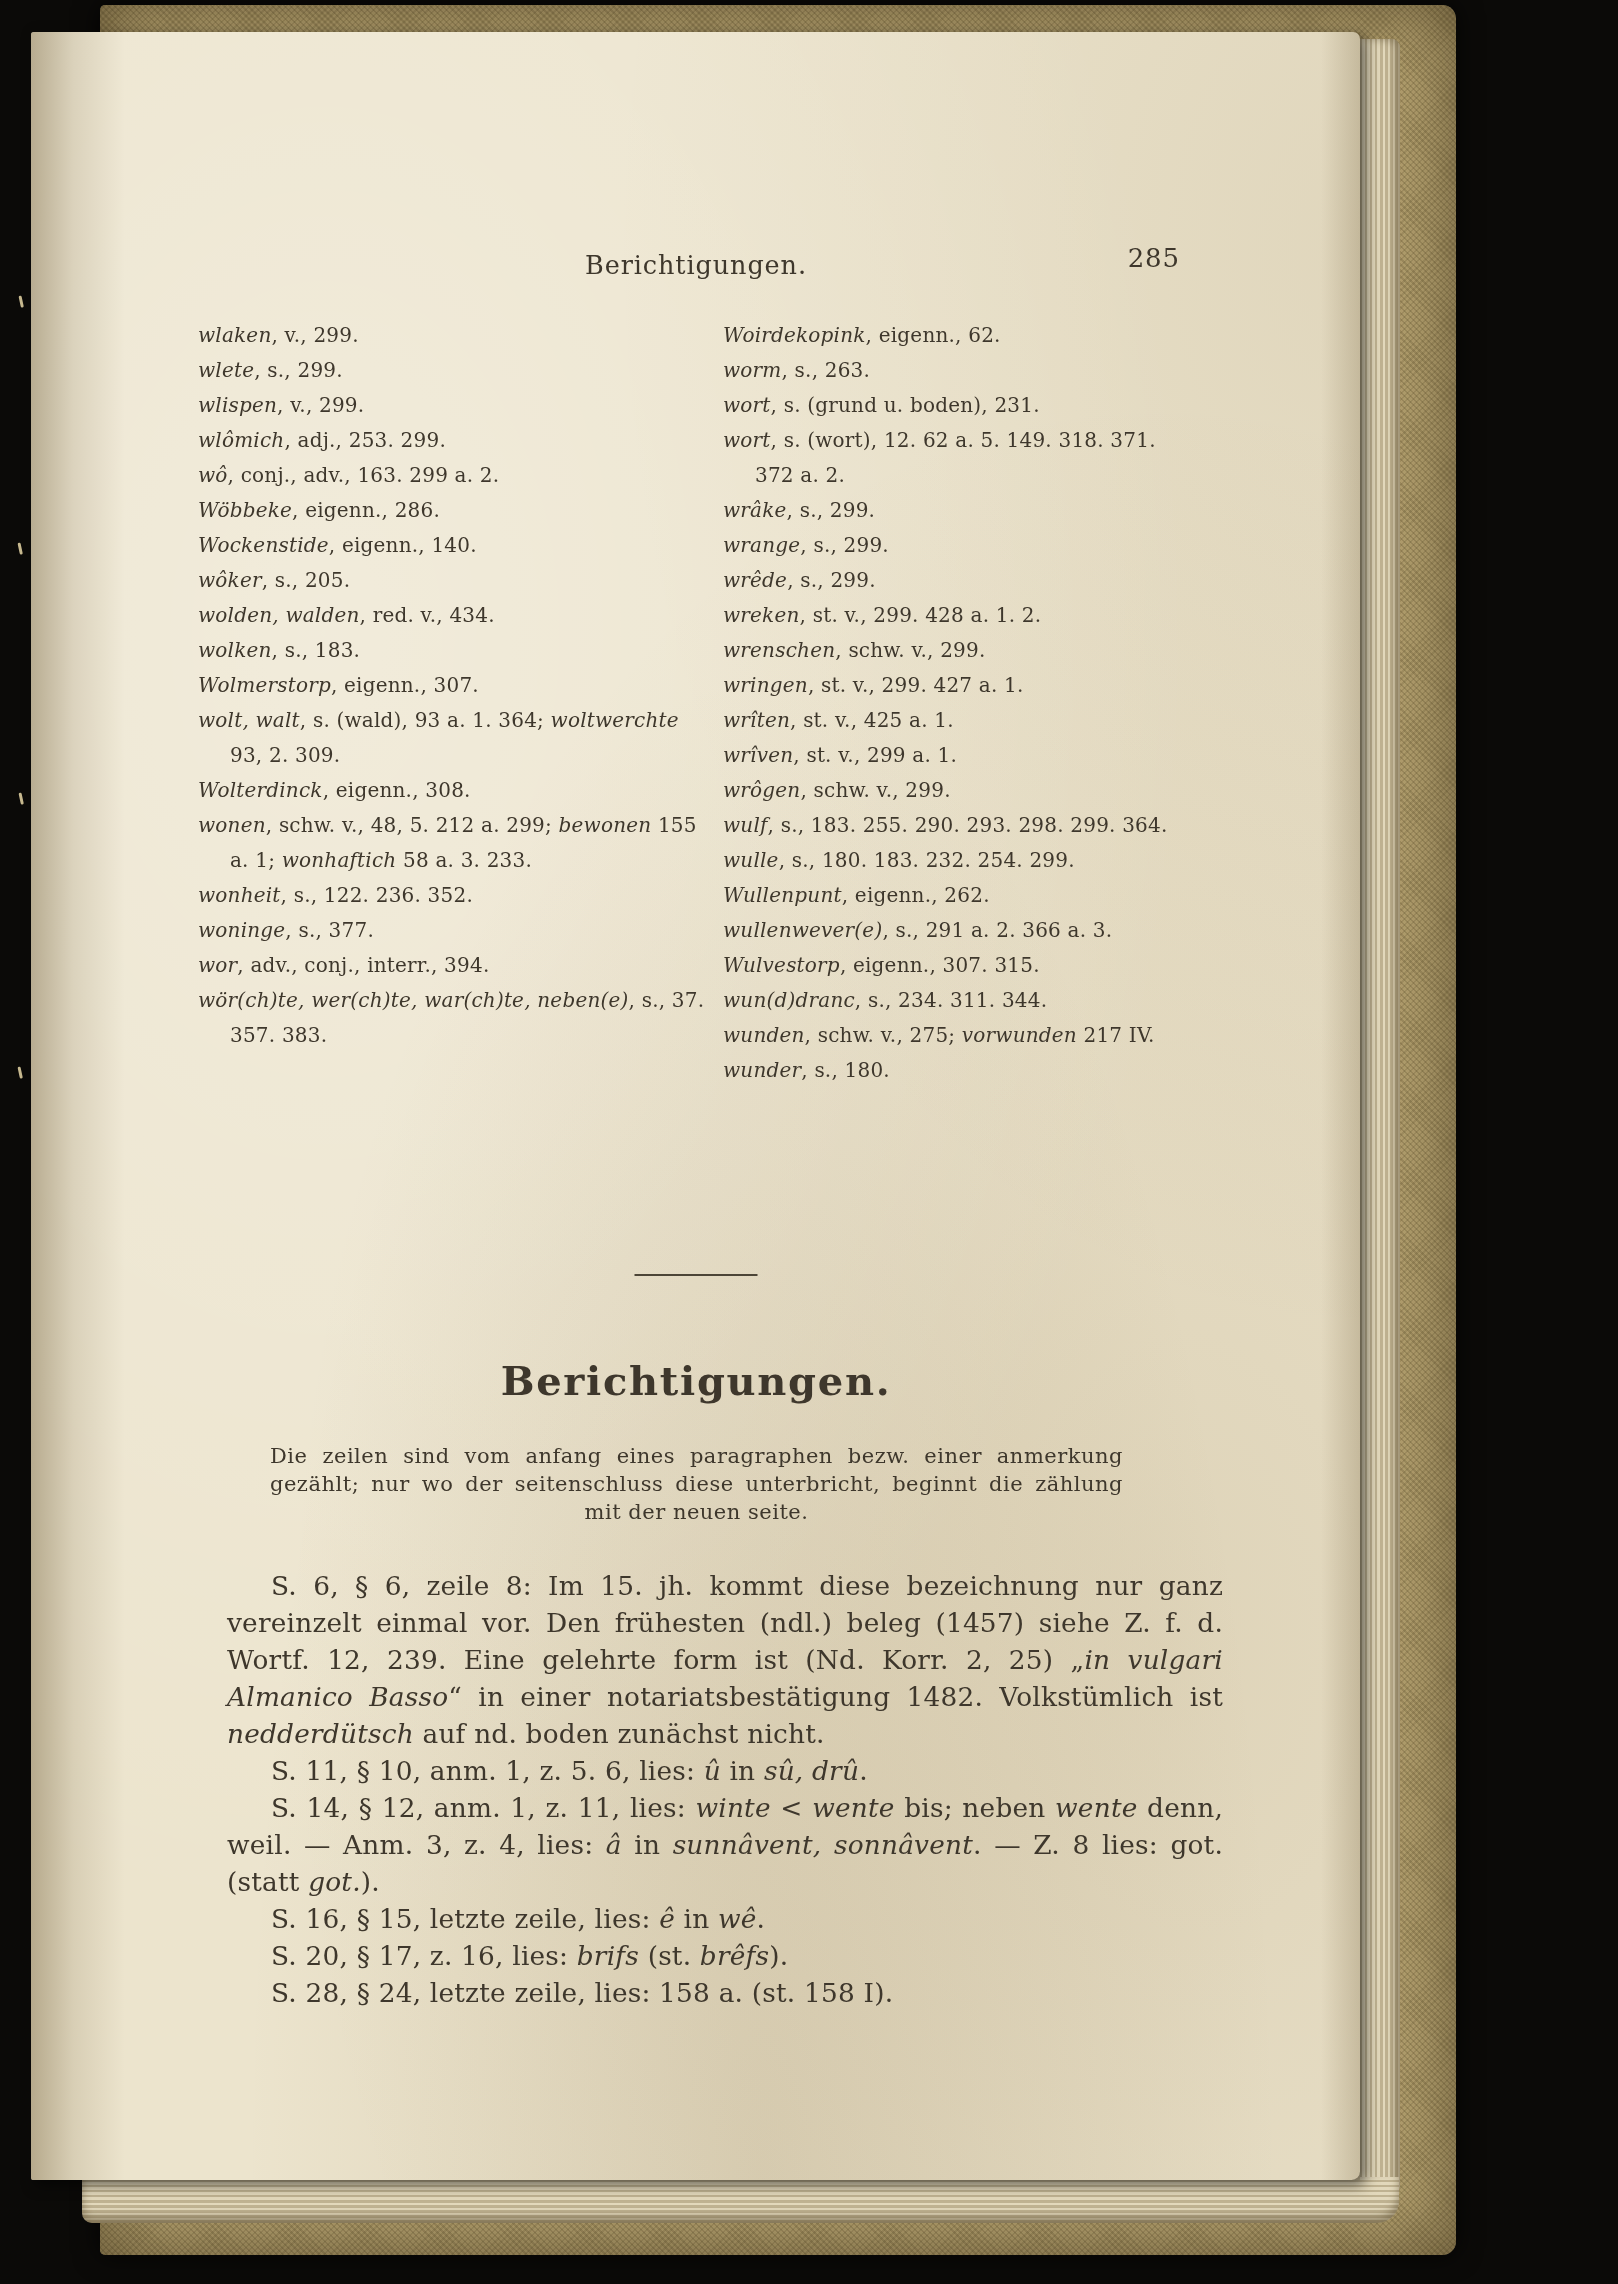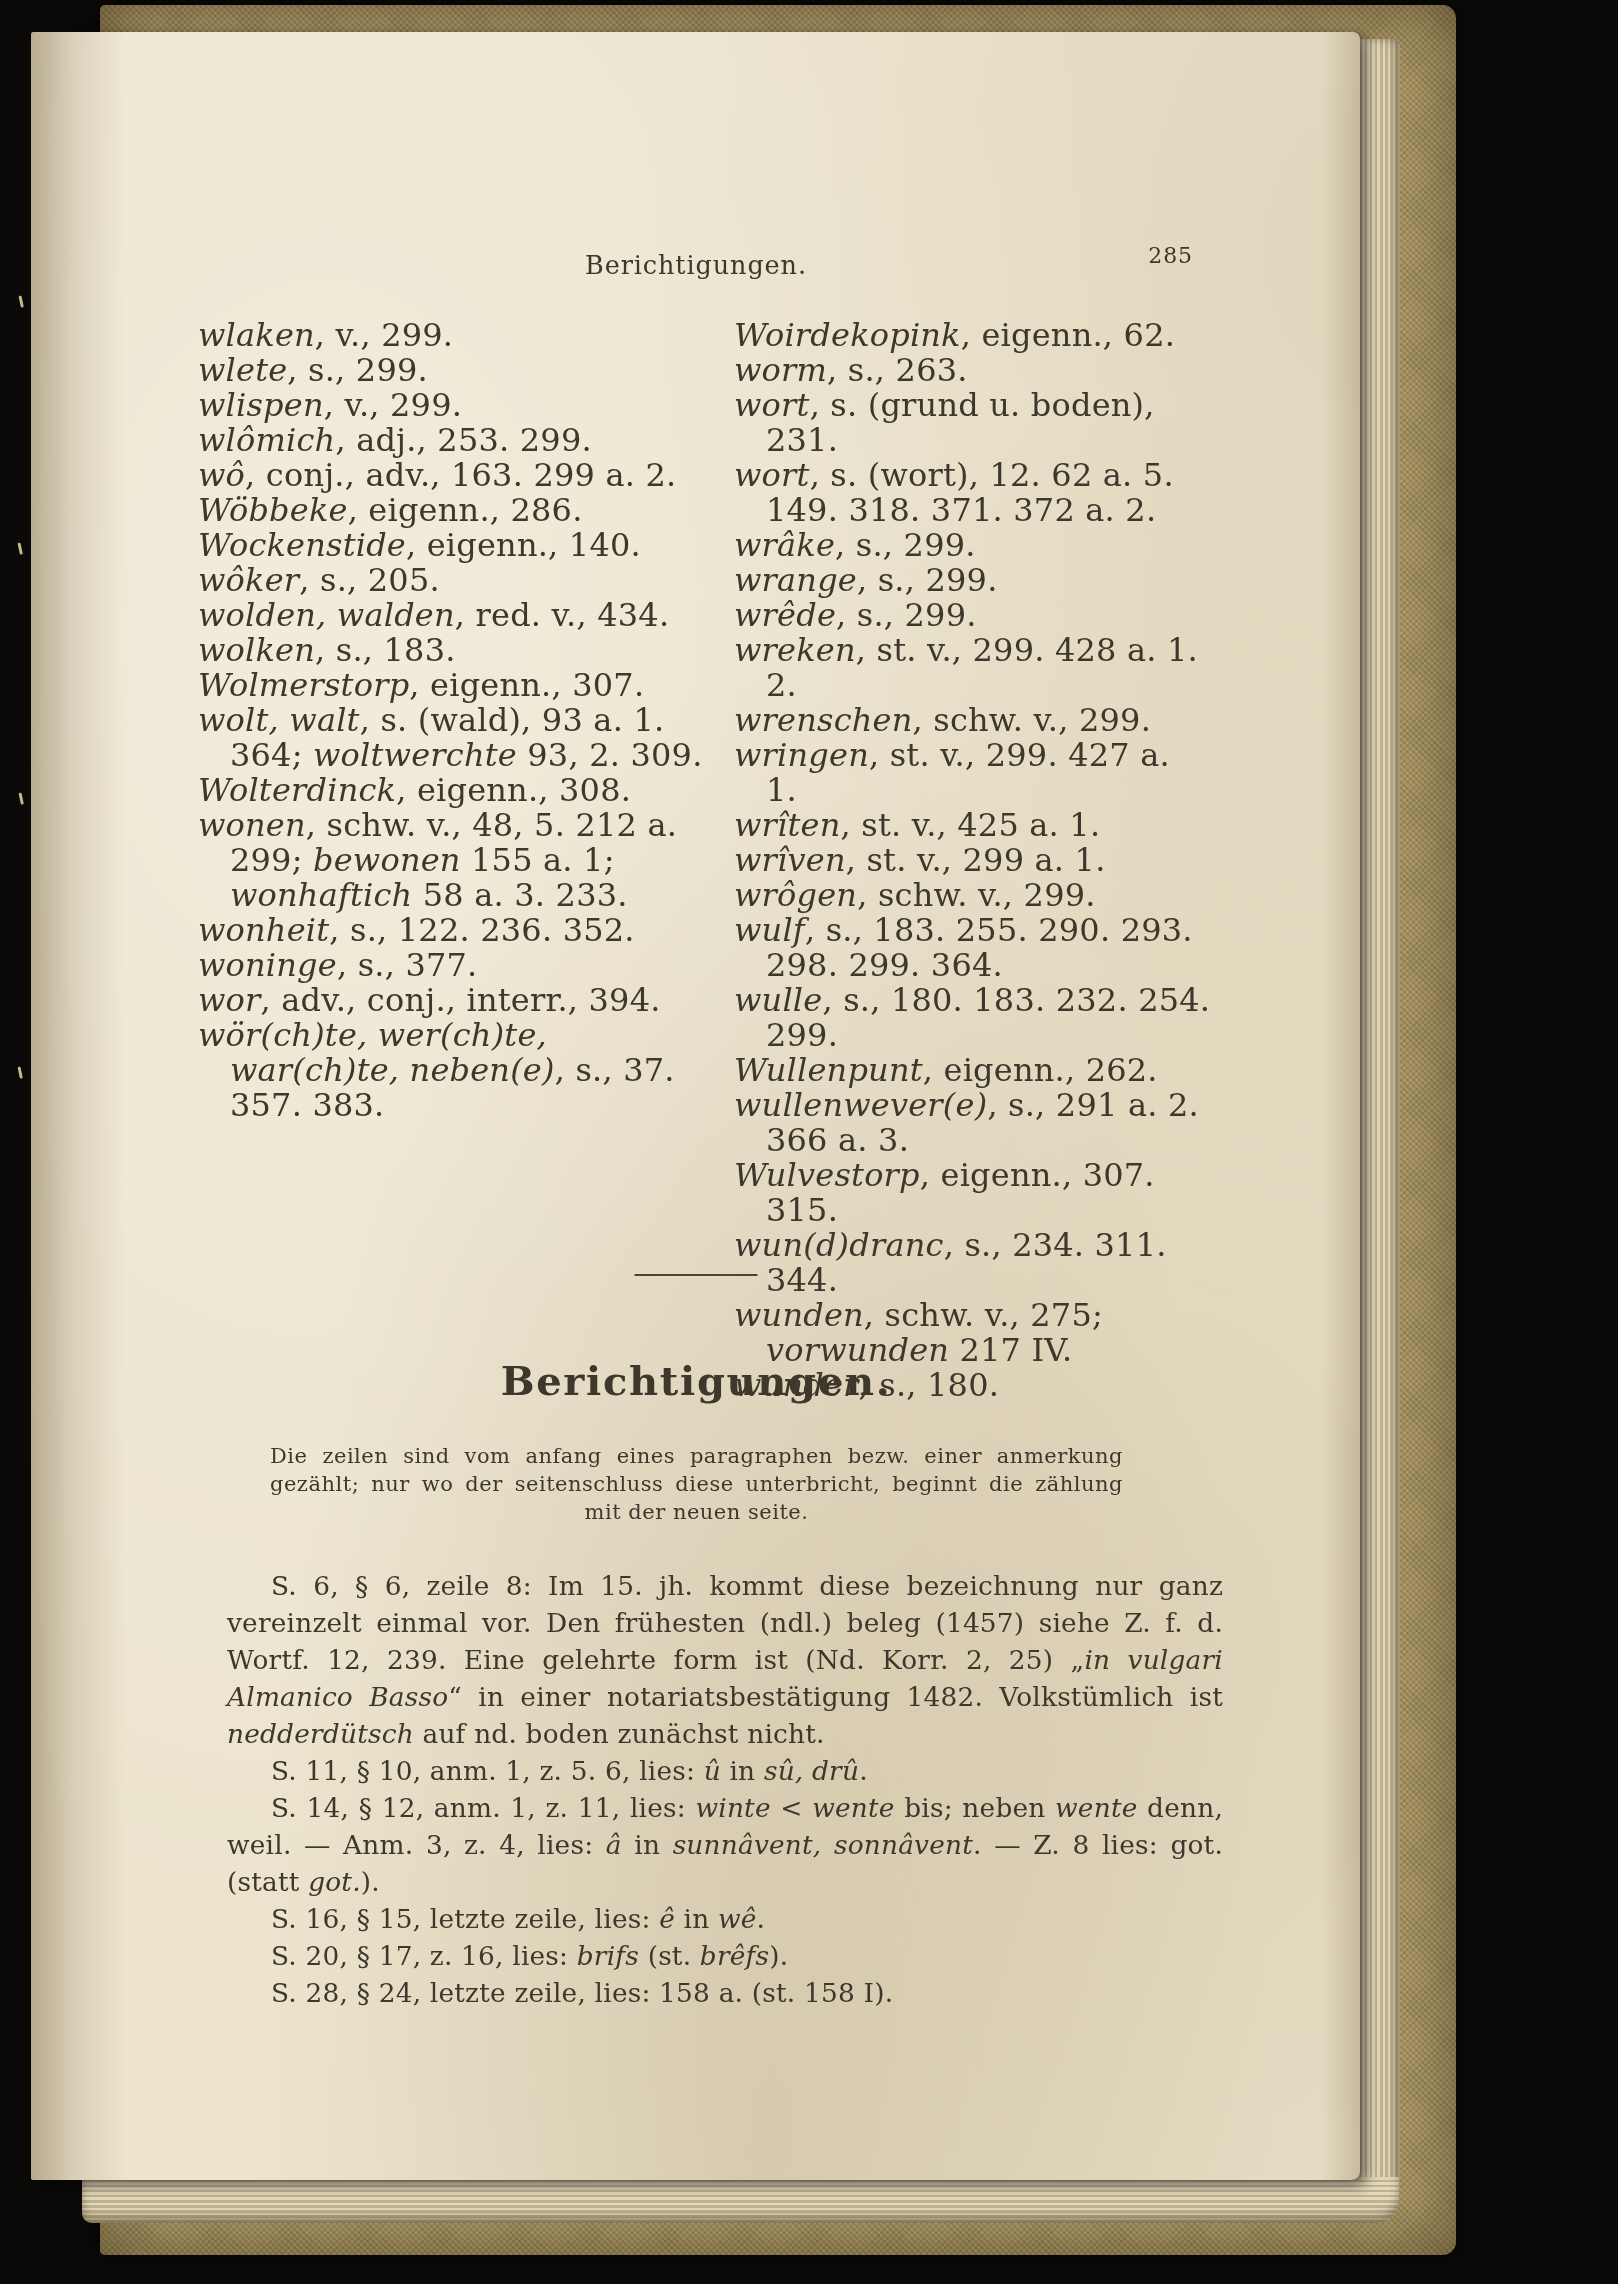--- a/index.html
+++ b/index.html
@@ -105,33 +105,33 @@
   }
   .running-head {
     position: absolute;
     left: 50%; transform: translateX(-50%);
     font-size: 25.5px;
     letter-spacing: 0.9px;
     white-space: nowrap;
   }
   .page-number {
     position: absolute;
-    right: 1px; top: -6.8px;
-    font-size: 22px;
+    right: 14px; top: -6.8px;
+    font-size: 26px;
     letter-spacing: 0.9px;
   }
 
   .index {
     position: absolute;
     top: 286px; left: 0;
     width: 996px;
     display: grid;
     grid-template-columns: 507px 477px;
-    column-gap: 29px;
-    font-size: 32px;
+    column-gap: 18px;
+    font-size: 20px;
     line-height: 35px;
     letter-spacing: 0.2px;
   }
   .entry {
     padding-left: 32px;
     text-indent: -32px;
   }
   .it { font-style: italic; }
 
   .divider {

